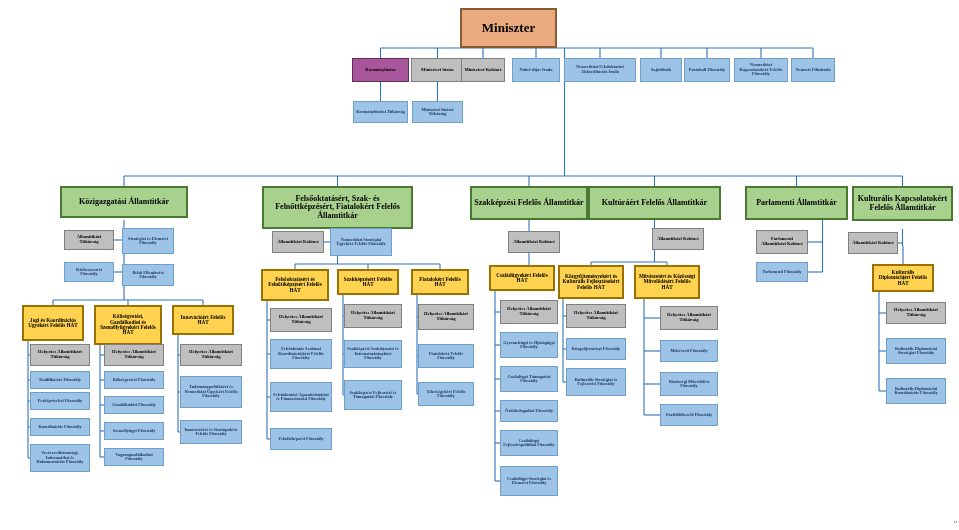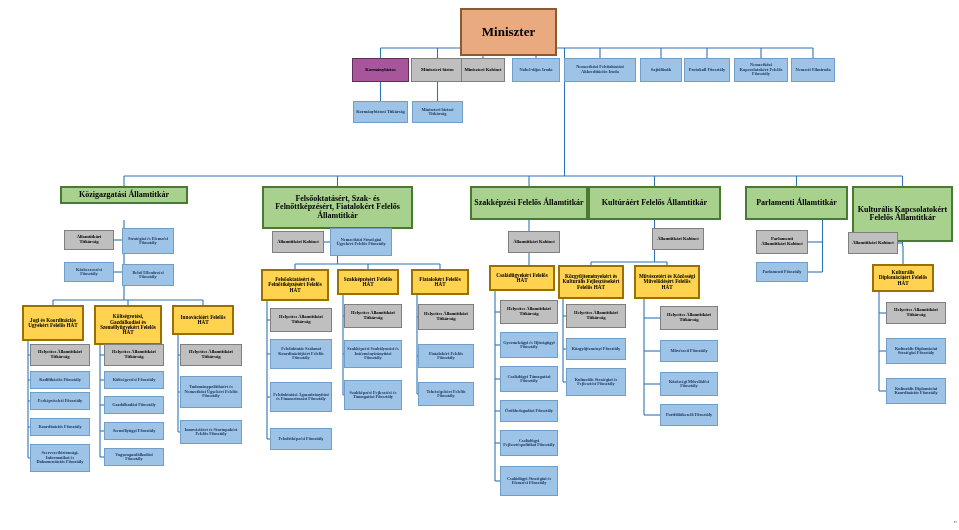--- a/index.html
+++ b/index.html
@@ -162,21 +162,21 @@
       <line x1="902.5" y1="229" x2="902.5" y2="246" stroke="#2E75B6" stroke-width="1.1"></line>
       <line x1="902.5" y1="243" x2="898" y2="243" stroke="#2E75B6" stroke-width="1.1"></line>
       <line x1="902.5" y1="246" x2="903" y2="246" stroke="#2E75B6" stroke-width="1.1"></line>
       <line x1="903" y1="246" x2="903" y2="264" stroke="#2E75B6" stroke-width="1.1"></line>
       <line x1="879" y1="292" x2="879" y2="391" stroke="#2E75B6" stroke-width="1.1"></line>
       <line x1="879" y1="313" x2="886" y2="313" stroke="#2E75B6" stroke-width="1.1"></line>
       <line x1="879" y1="351" x2="886" y2="351" stroke="#2E75B6" stroke-width="1.1"></line>
       <line x1="879" y1="391" x2="886" y2="391" stroke="#2E75B6" stroke-width="1.1"></line>
     </svg>
   <div id="nodes">
-      <div class="node t-minister" style="left: 460px; top: 8px; width: 97px; height: 48px;">
+      <div class="node t-minister" style="left: 460px; top: 8px; width: 97px; height: 40px;">
         <span>Miniszter</span>
       </div>
       <div class="node t-commissioner" style="left: 352px; top: 58px; width: 57px; height: 24px;">
         <span>Kormánybiztos</span>
       </div>
       <div class="node t-blue-dept" style="left: 353px; top: 101px; width: 55px; height: 22px;">
         <span>Kormánybiztosi Titkárság</span>
       </div>
       <div class="node t-grey" style="left: 411px; top: 58px; width: 53px; height: 24px;">
         <span>Miniszteri biztos</span>
@@ -198,36 +198,36 @@
       </div>
       <div class="node t-blue" style="left: 684px; top: 58px; width: 46px; height: 24px;">
         <span>Protokoll Főosztály</span>
       </div>
       <div class="node t-blue" style="left: 734px; top: 58px; width: 54px; height: 24px;">
         <span>Nemzetközi Kapcsolatokért Felelős Főosztály</span>
       </div>
       <div class="node t-blue" style="left: 791px; top: 58px; width: 44px; height: 24px;">
         <span>Nemzeti Filmiroda</span>
       </div>
-      <div class="node t-secretary" style="left: 60px; top: 186px; width: 128px; height: 18px;">
+      <div class="node t-secretary" style="left: 60px; top: 186px; width: 128px; height: 32px;">
         <span>Közigazgatási Államtitkár</span>
       </div>
       <div class="node t-secretary" style="left: 262px; top: 186px; width: 151px; height: 43px;">
         <span>Felsőoktatásért, Szak- és Felnőttképzésért, Fiatalokért Felelős Államtitkár</span>
       </div>
       <div class="node t-secretary" style="left: 470px; top: 186px; width: 118px; height: 34px;">
         <span>Szakképzési Felelős Államtitkár</span>
       </div>
       <div class="node t-secretary" style="left: 588px; top: 186px; width: 133px; height: 34px;">
         <span>Kultúráért Felelős Államtitkár</span>
       </div>
       <div class="node t-secretary" style="left: 745px; top: 186px; width: 103px; height: 34px; align-items: center;">
         <span>Parlamenti Államtitkár</span>
       </div>
-      <div class="node t-secretary" style="left: 852px; top: 186px; width: 101px; height: 56px; font-family: Liberation Serif, serif;">
+      <div class="node t-secretary" style="left: 852px; top: 186px; width: 101px; height: 35px; font-family: Liberation Serif, serif;">
         <span>Kulturális Kapcsolatokért Felelős Államtitkár</span>
       </div>
       <div class="node t-grey-sec" style="left: 64px; top: 230px; width: 50px; height: 20px;">
         <span>Államtitkári Titkárság</span>
       </div>
       <div class="node t-blue-dept" style="left: 122px; top: 228px; width: 52px; height: 26px;">
         <span>Stratégiai és Elemzési Főosztály</span>
       </div>
       <div class="node t-blue-dept" style="left: 64px; top: 262px; width: 50px; height: 20px;">
         <span>Közbeszerzési Főosztály</span>

